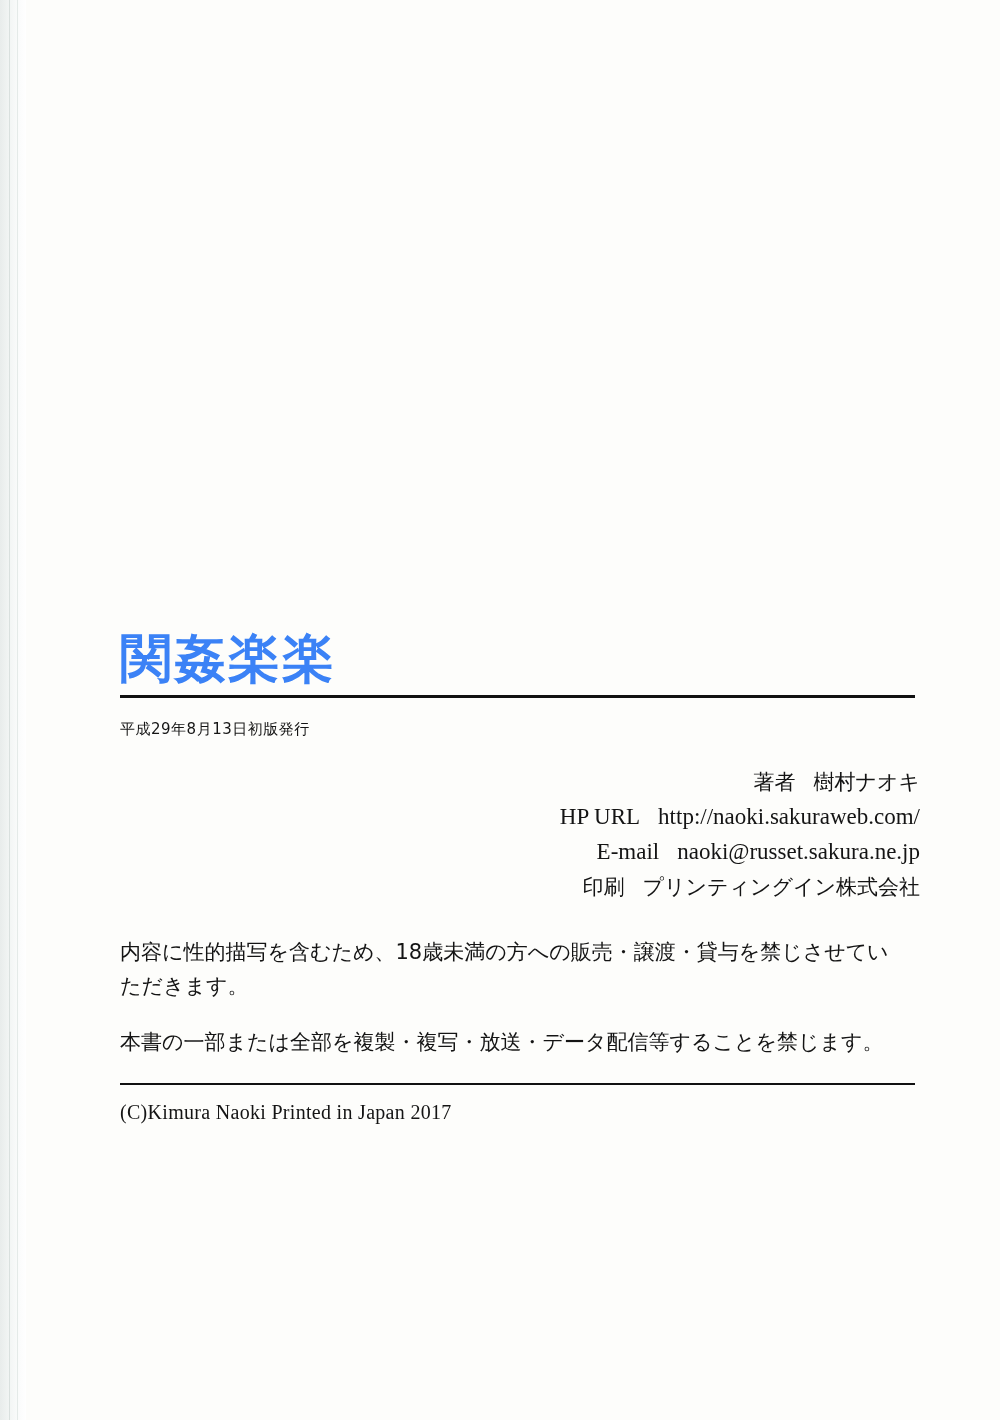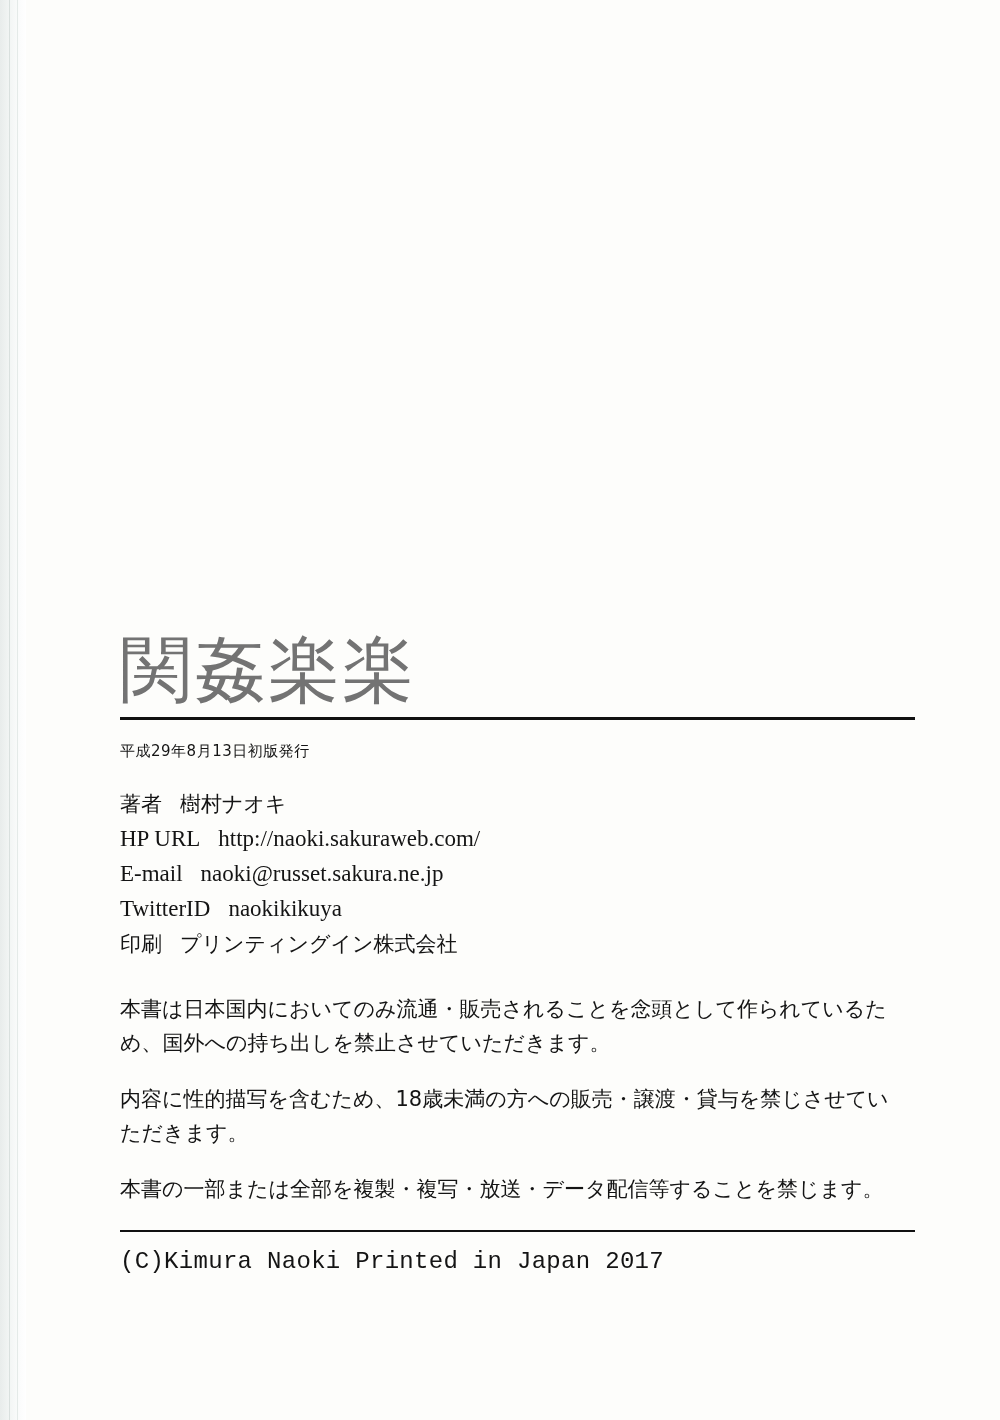--- a/index.html
+++ b/index.html
@@ -49,25 +49,25 @@
 
   .colophon {
     position: absolute;
     left: 120px;
     top: 630px;
     width: 800px;
   }
 
   .title {
     font-family: "DejaVu Sans", sans-serif;
-    font-size: 72px;
-    font-weight: normal;
+    font-size: 52px;
+    font-weight: bold;
     letter-spacing: 2px;
     line-height: 1.1;
-    color: #737373;
+    color: #3b82f6;
     margin: 0 0 8px 0;
   }
 
   .rule {
     height: 3px;
     background: #111111;
     width: 795px;
     margin: 6px 0 22px 0;
   }
   .rule-thin {
@@ -95,35 +95,36 @@
     font-family: "DejaVu Sans", sans-serif;
     font-size: 21px;
   }
   .credits .lat {
     font-family: "Liberation Serif", serif;
     font-size: 23px;
     margin-top: 8px;
   }
   .credit-row {
     white-space: nowrap;
+    text-align: right;
   }
   .gap-md { display: inline-block; width: 18px; }
 
   .notice {
     font-family: "DejaVu Sans", sans-serif;
     font-size: 21px;
     line-height: 1.62;
     margin-bottom: 22px;
     color: #141414;
     max-width: 790px;
   }
 
   .copyright {
-    font-family: Liberation Mono, monospace;
-    font-size: 24px;
+    font-family: Liberation Serif, serif;
+    font-size: 20px;
     letter-spacing: 0.3px;
     color: #141414;
   }
 
   .page-number {
     position: absolute;
     left: 38px;
     top: 1435px;
     font-family: "DejaVu Sans", sans-serif;
     font-size: 22px;
@@ -150,28 +151,24 @@
       <div class="credit-row">
         <span class="jp">著者</span><span class="gap-md"></span><span class="jp">樹村ナオキ</span>
       </div>
       <div class="credit-row">
         <span class="lat">HP URL</span><span class="gap-md"></span><span class="lat">http://naoki.sakuraweb.com/</span>
       </div>
       <div class="credit-row">
         <span class="lat">E-mail</span><span class="gap-md"></span><span class="lat">naoki@russet.sakura.ne.jp</span>
       </div>
       <div class="credit-row">
-        <span class="lat">TwitterID</span><span class="gap-md"></span><span class="lat">naokikikuya</span>
-      </div>
-      <div class="credit-row">
         <span class="jp">印刷</span><span class="gap-md"></span><span class="jp">プリンティングイン株式会社</span>
       </div>
     </div>
 
-    <p class="notice">本書は日本国内においてのみ流通・販売されることを念頭として作られているため、国外への持ち出しを禁止させていただきます。</p>
     <p class="notice">内容に性的描写を含むため、18歳未満の方への販売・譲渡・貸与を禁じさせていただきます。</p>
     <p class="notice">本書の一部または全部を複製・複写・放送・データ配信等することを禁じます。</p>
 
     <div class="rule-thin"></div>
 
     <div class="copyright">(C)Kimura Naoki Printed in Japan 2017</div>
   </div>
 
   <div class="page-number">30</div>
 </div>

